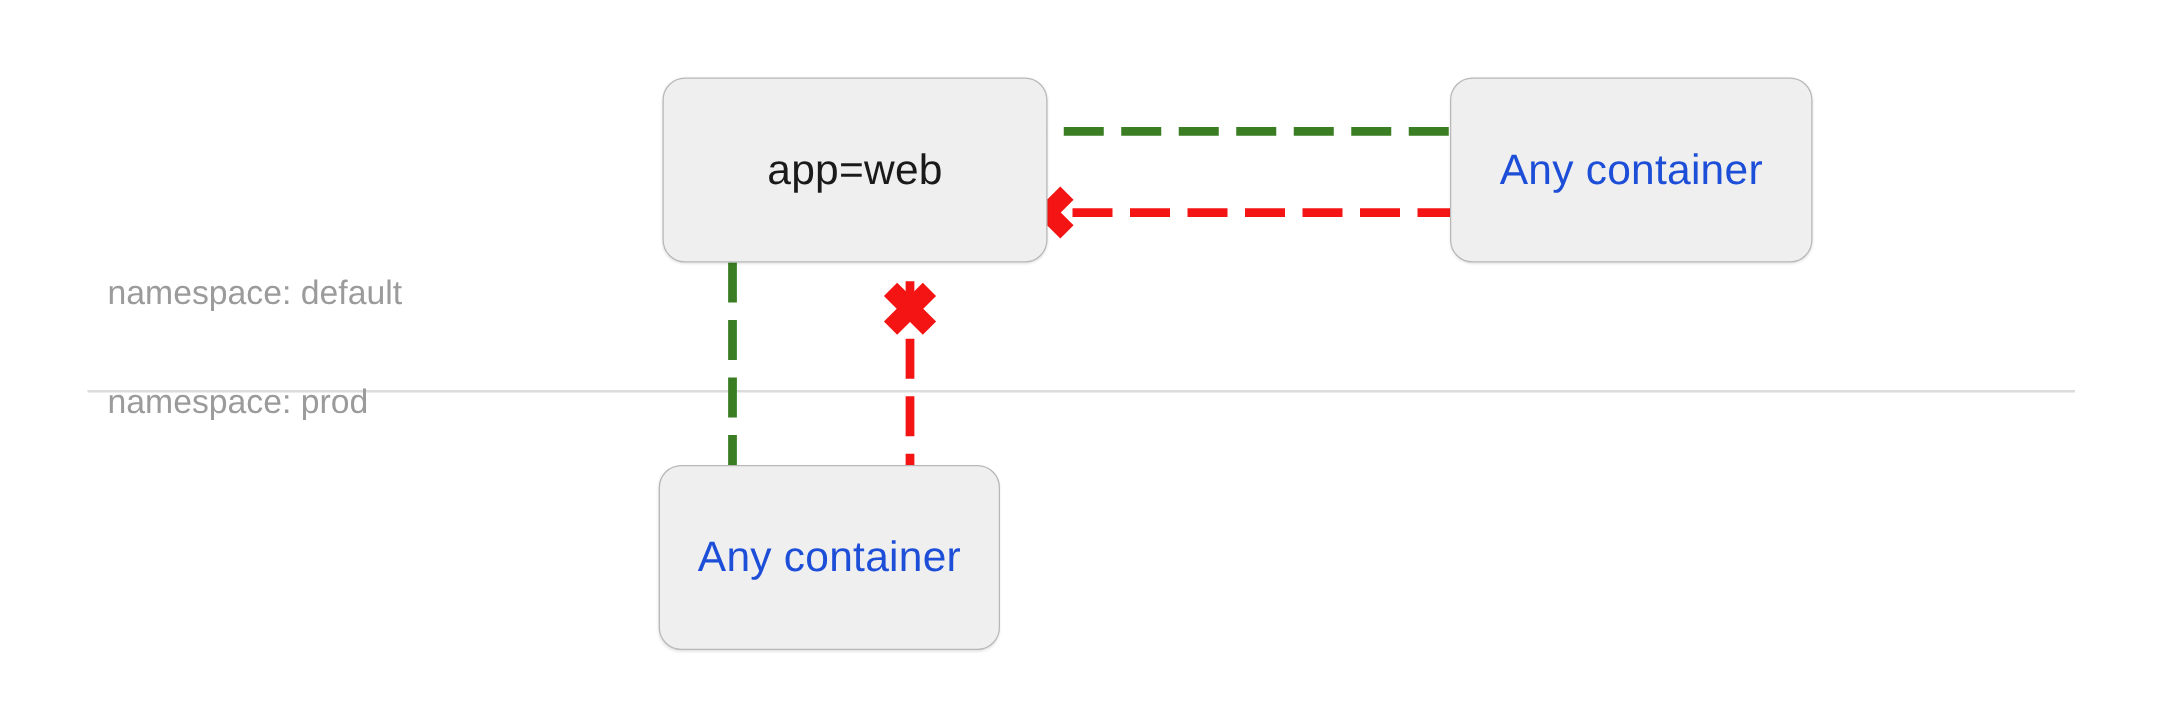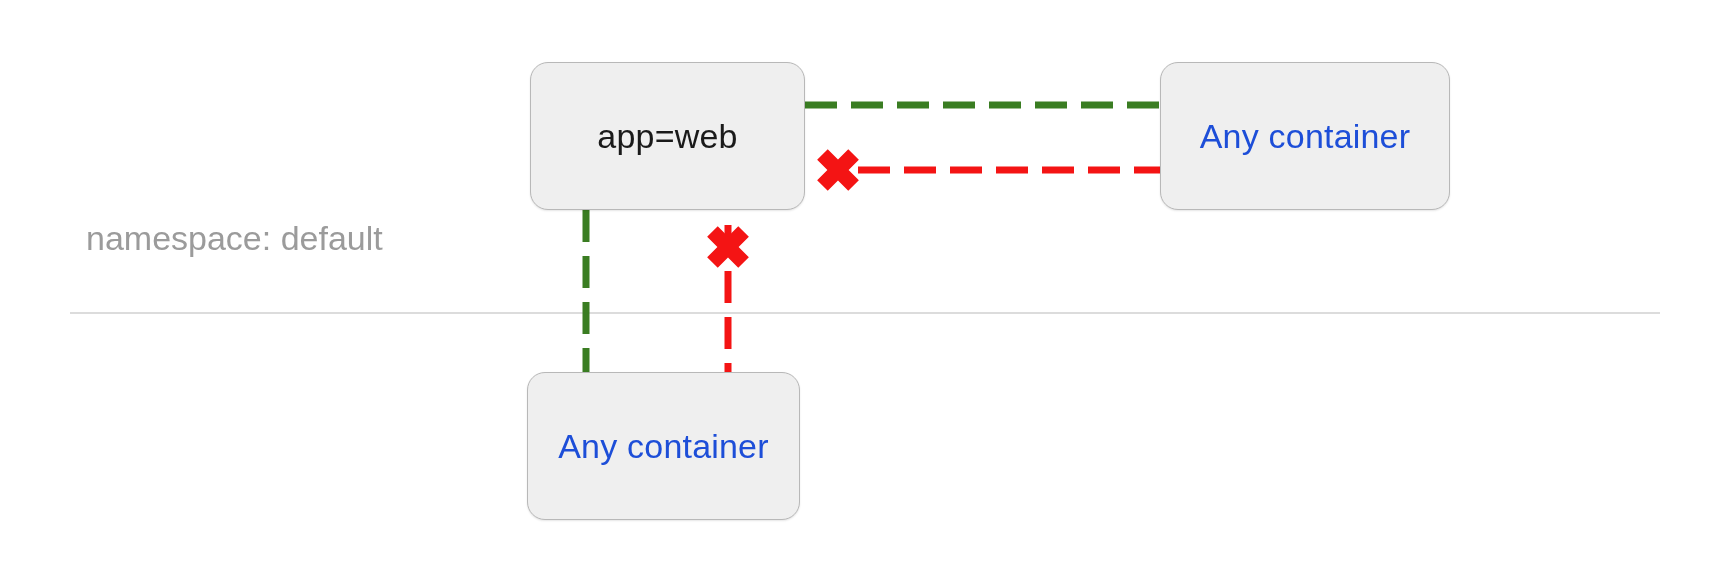--- a/index.html
+++ b/index.html
@@ -33,21 +33,21 @@
     line-height: 1;
     letter-spacing: 0.2px;
     white-space: nowrap;
   }
   .node-dark .node-label { color: #1a1a1a; }
   .node-gray .node-label { color: #1d4ed8; }
 
   .zone-label {
     position: absolute;
     color: #9b9b9b;
-    font-size: 34px;
+    font-size: 27px;
     line-height: 1;
     white-space: nowrap;
   }
 
   svg.edges {
     position: absolute;
     left: 0;
     top: 0;
     width: 1728px;
     height: 576px;
@@ -74,22 +74,23 @@
       <path d="M -7.5 -22 L 7.5 -22 L 7.5 -7.5 L 22 -7.5 L 22 7.5 L 7.5 7.5 L 7.5 22 L -7.5 22 L -7.5 7.5 L -22 7.5 L -22 -7.5 L -7.5 -7.5 Z" fill="#f41414"></path>
     </g>
 
     <g transform="translate(728,247) rotate(45)">
       <path d="M -7.5 -22 L 7.5 -22 L 7.5 -7.5 L 22 -7.5 L 22 7.5 L 7.5 7.5 L 7.5 22 L -7.5 22 L -7.5 7.5 L -22 7.5 L -22 -7.5 L -7.5 -7.5 Z" fill="#f41414"></path>
     </g>
   </svg>
 
   <div class="zone-label" style="left:86px; top:221px;">namespace: default</div>
 
+  <div class="zone-label" style="left:86px; top:308px;">namespace: prod</div>
 
-  <div class="node node-dark" style="left:530px; top:62px; width:275px; height:148px;">
+  <div class="node node-dark" style="left:530px; top:62px; width:308px; height:148px;">
     <span class="node-label">app=web</span>
   </div>
 
   <div class="node node-gray" style="left:1160px; top:62px; width:290px; height:148px;">
     <span class="node-label">Any container</span>
   </div>
 
   <div class="node node-gray" style="left:527px; top:372px; width:273px; height:148px;">
     <span class="node-label">Any container</span>
   </div>

